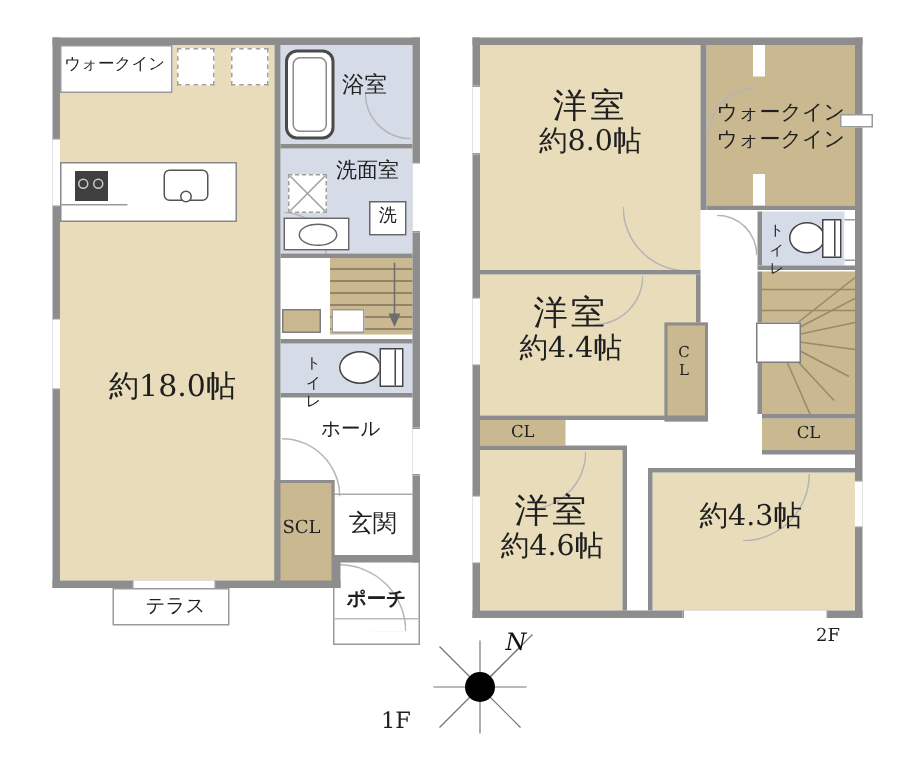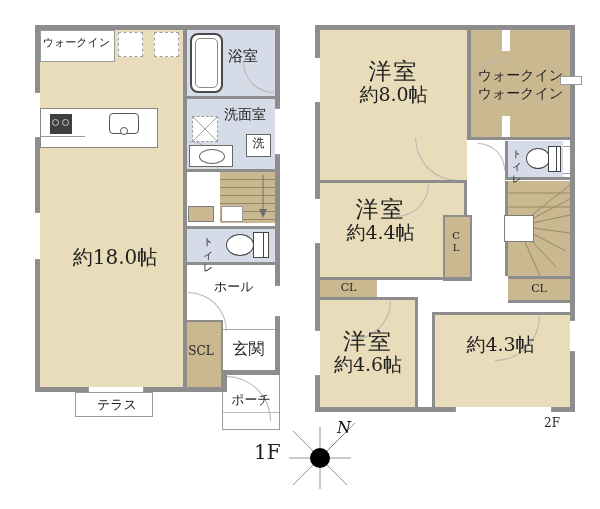--- a/index.html
+++ b/index.html
@@ -114,33 +114,33 @@
     <div class="win winv" style="left:275px;top:108px;width:5px;height:45px;"></div>
     <div class="win winv" style="left:275px;top:285px;width:5px;height:30px;"></div>
     <div class="win winh" style="left:88px;top:387px;width:54px;height:5px;"></div>
 
     <div class="abs white" style="left:75px;top:392px;width:78px;height:25px;border:1px solid #9a9a9a;z-index:2;"></div>
     <div class="lbl" style="left:75px;top:398px;width:84px;font-size:13px;">テラス</div>
     <div class="abs white" style="left:222px;top:375px;width:58px;height:55px;border:1px solid #9a9a9a;border-top:none;z-index:1;">
       <div class="abs" style="left:0;top:37px;width:100%;height:1px;background:#bbb;"></div>
     </div>
     <div class="arc" style="left:226px;top:376px;width:44px;height:44px;border-radius:0 100% 0 0;border-left:none;border-bottom:none;"></div>
-    <div class="lbl" style="left:222px;top:393px;width:58px;font-size:13px;">ポーチ</div>
+    <div class="lbl" style="left:222px;top:393px;width:58px;font-size:13px;font-weight:bold;">ポーチ</div>
 
     <div class="lbl room-label" style="left:45px;top:246px;width:140px;">
       <span class="rsize" style="font-size:20px;">約18.0帖</span>
     </div>
     <div class="lbl" style="left:40px;top:37px;width:73px;font-size:11px;">ウォークイン</div>
     <div class="lbl" style="left:228px;top:48px;font-size:15px;">浴室</div>
     <div class="lbl" style="left:224px;top:106px;font-size:14px;">洗面室</div>
     <div class="lbl vtext" style="left:202px;top:230px;font-size:10px;">トイレ</div>
     <div class="lbl" style="left:214px;top:280px;font-size:13px;">ホール</div>
     <div class="lbl" style="left:183px;top:345px;width:36px;font-size:12px;">SCL</div>
     <div class="lbl" style="left:222px;top:340px;width:53px;font-size:16px;">玄関</div>
-    <div class="lbl" style="left:254px;top:441px;font-size:20px;">1F</div>
+    <div class="lbl" style="left:254px;top:472px;font-size:15px;">1F</div>
   </div>
 
   <div class="abs" style="left:0;top:0;width:600px;height:509px;">
 
     <div class="room tan" style="left:320px;top:30px;width:147px;height:150px;"></div>
     <div class="iwall" style="left:467px;top:30px;width:4px;height:110px;"></div>
     <div class="room closet" style="left:471px;top:30px;width:99px;height:107px;"></div>
     <div class="fix white" style="left:502px;top:30px;width:8px;height:21px;"></div>
     <div class="fix white" style="left:502px;top:116px;width:8px;height:21px;"></div>
     <div class="win" style="left:560px;top:76px;width:20px;height:7px;border:1px solid #9a9a9a;"></div>

